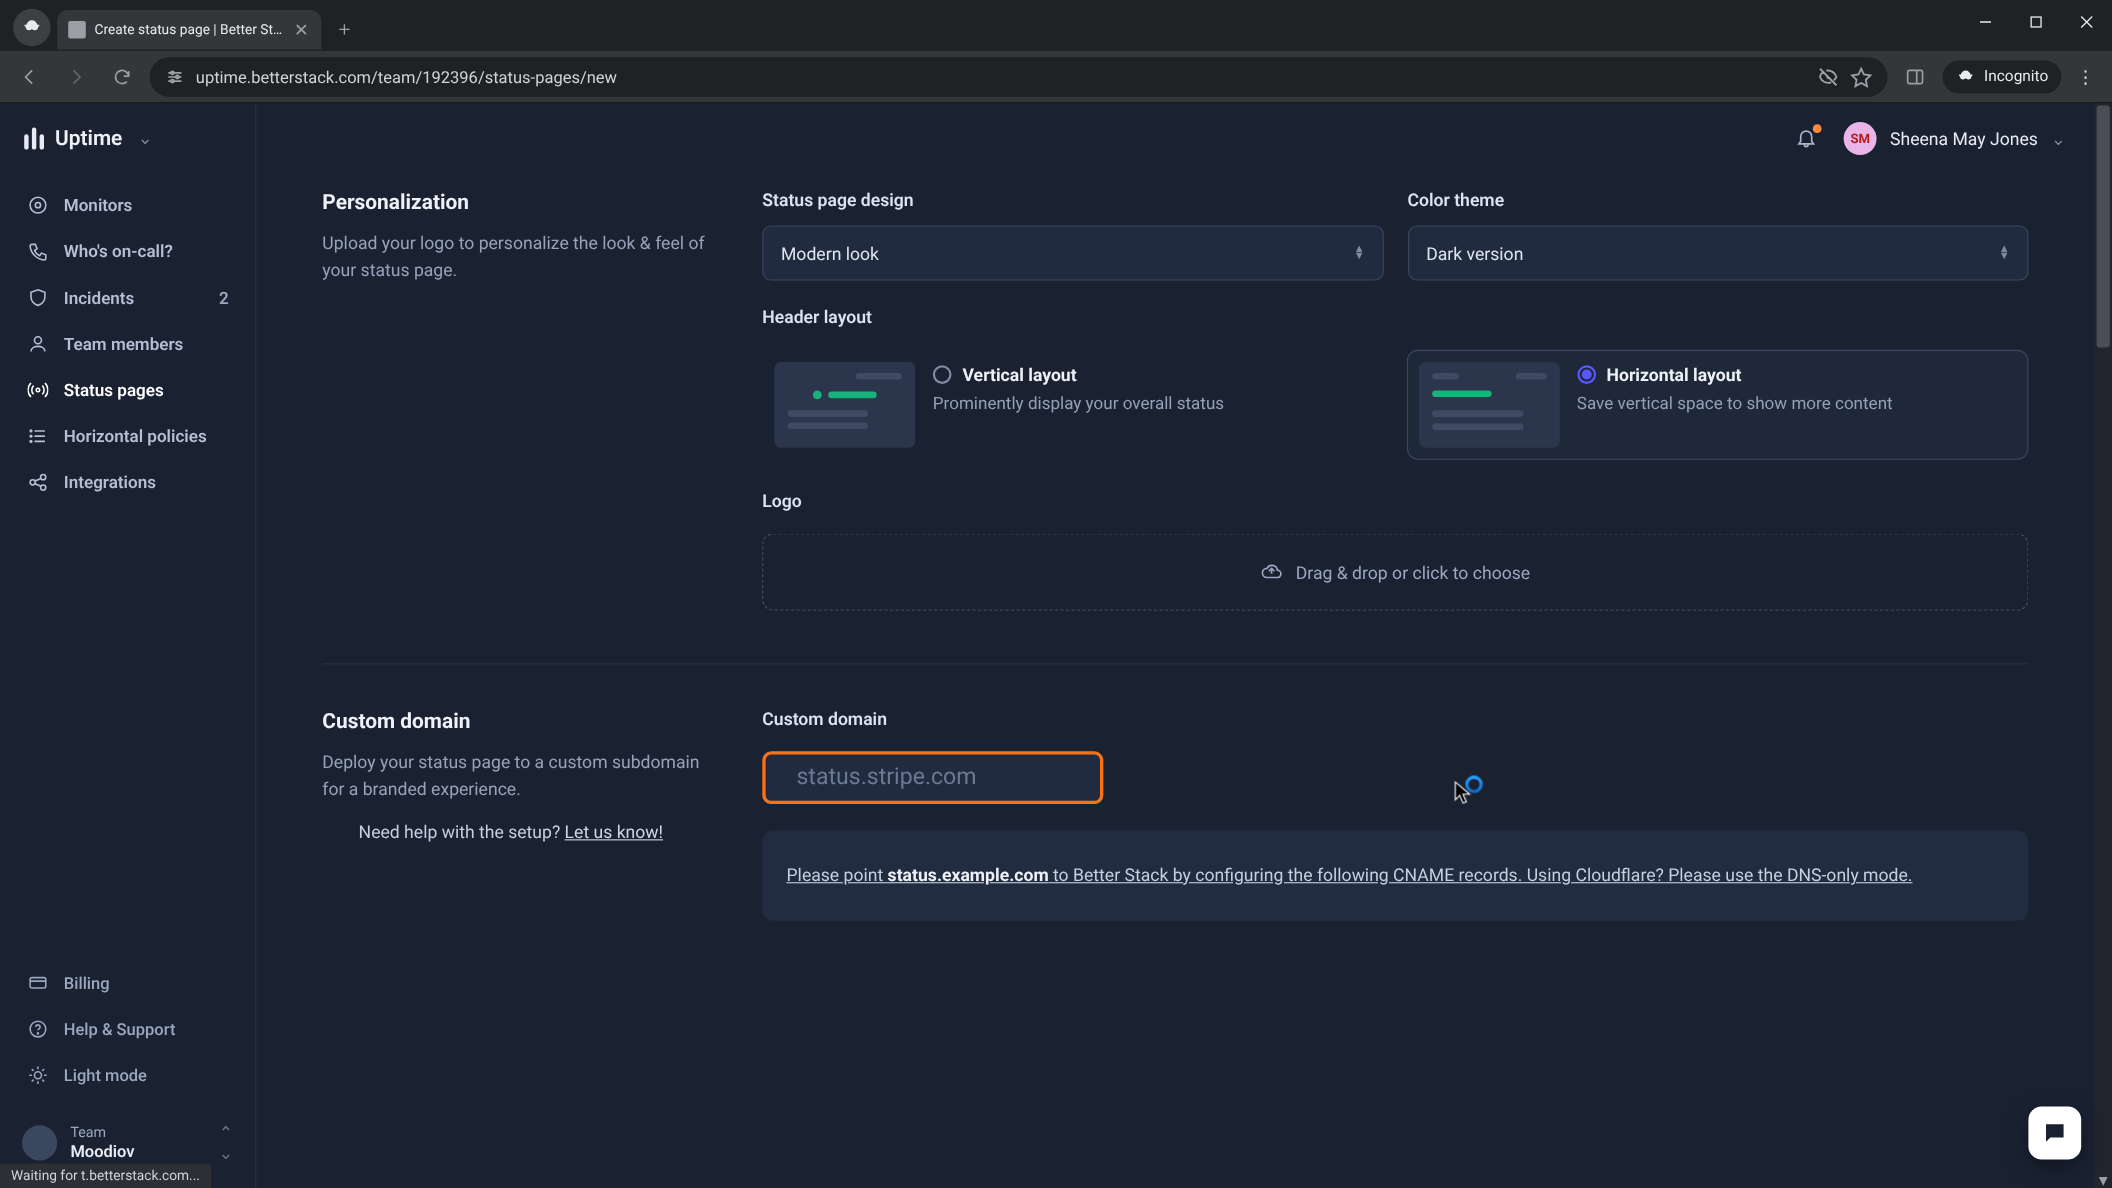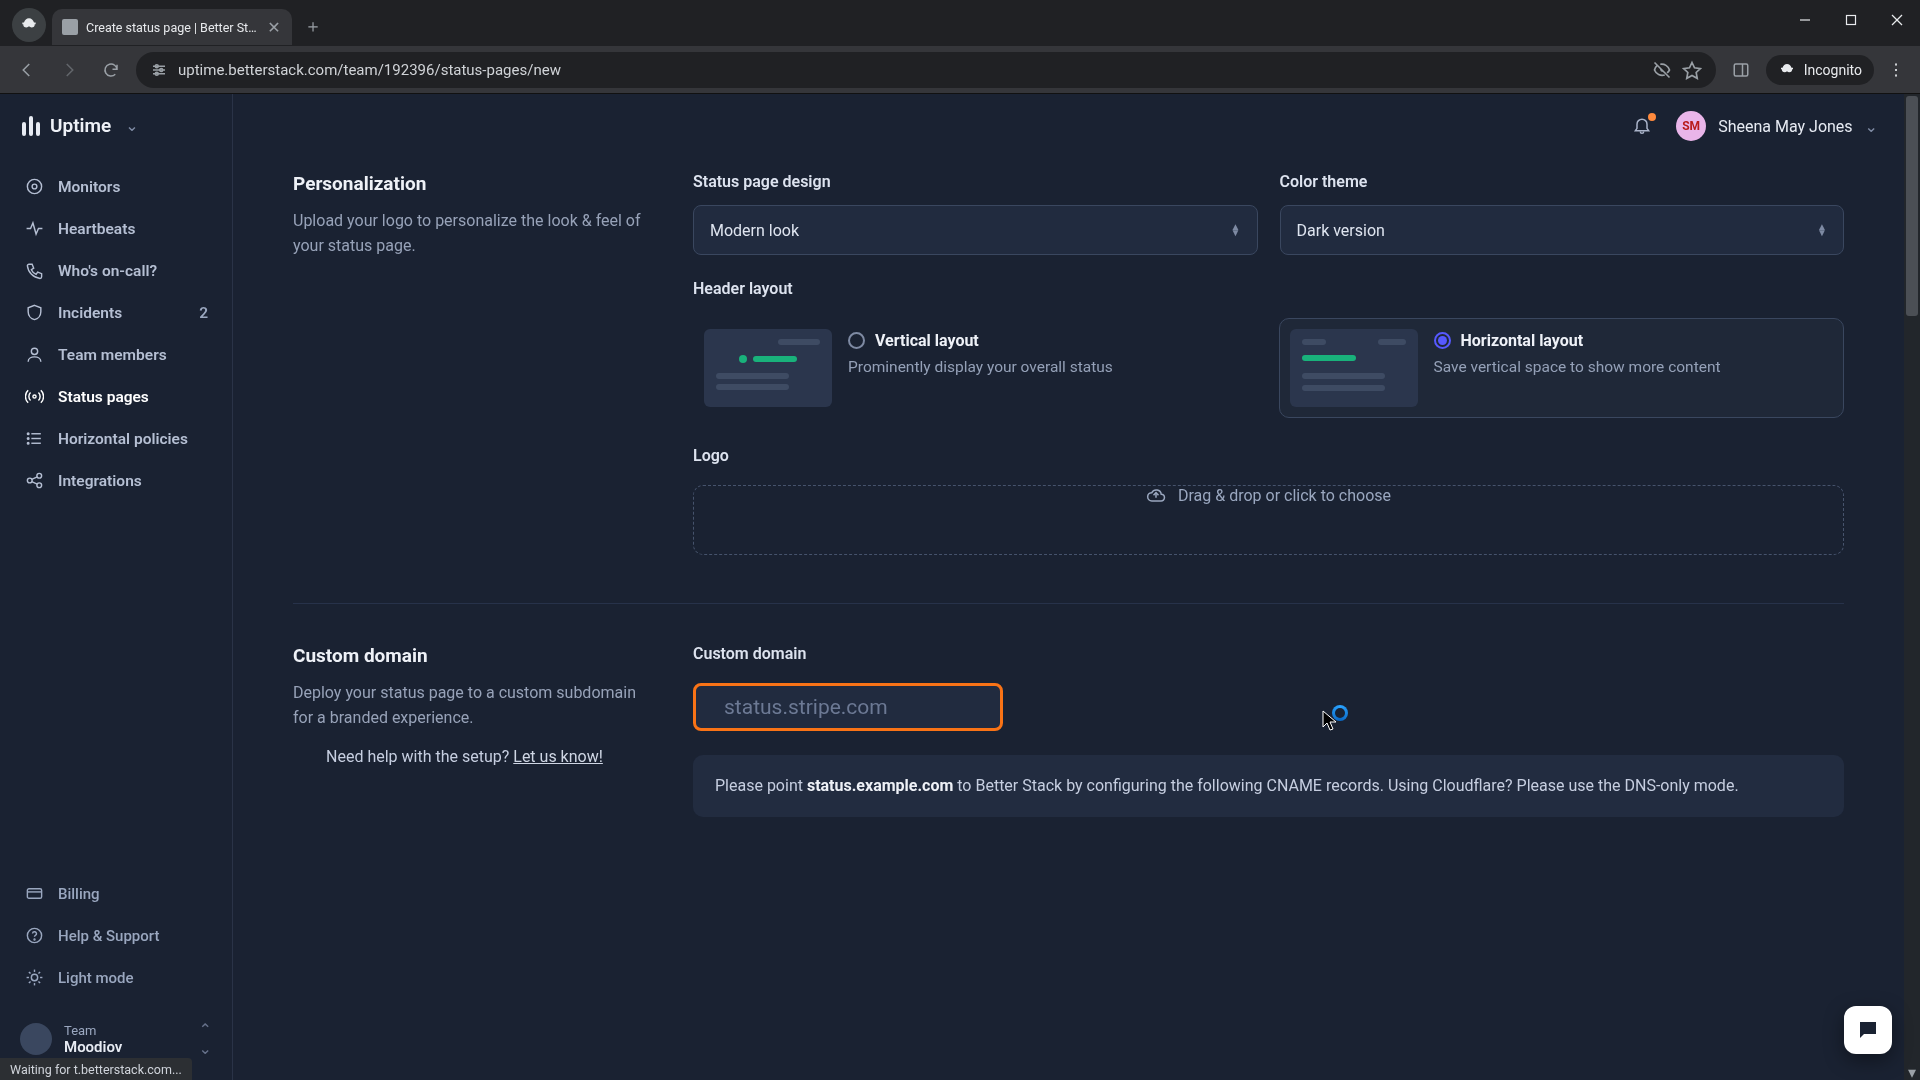--- a/index.html
+++ b/index.html
@@ -100,25 +100,25 @@
 .thumb.horiz .toprow .bar.r { margin-left:auto; width:28px;}
 .thumb.horiz .acc { width:54px; margin-top:4px;}
 .thumb.horiz .rst .bar { width:80%; margin-top:6px;}
 .opt-text { flex:1;}
 .opt-head { display:flex; align-items:center; gap:10px; margin-top:2px; margin-bottom:6px;}
 .radio { width:17px; height:17px; border-radius:50%; border:2px solid #7e8aa3; flex:none; display:flex; align-items:center; justify-content:center;}
 .radio.checked { border-color:#5759ff;}
 .radio.checked::after { content:""; width:9px; height:9px; background:#5759ff; border-radius:50%;}
 .opt-head .t { color:#eef1f7; font-size:16px; font-weight:700;}
 .opt-text .d { color:#94a0b7; font-size:15.5px; line-height:1.5; }
-.dropzone { border:1.5px dashed #46536c; border-radius:10px; height:70px; display:flex; justify-content:center; gap:12px; color:#9aa7bf; font-size:16px; cursor:pointer;}
+.dropzone { border:1.5px dashed #46536c; border-radius:10px; height:70px; display:flex; align-items:center; justify-content:center; gap:12px; color:#9aa7bf; font-size:16px; cursor:pointer;}
 .dropzone svg { width:20px; height:20px; stroke:#9aa7bf; fill:none; stroke-width:1.8;}
 .input { height:48px; width:310px; border:3px solid #f97316; background:#212b3f; border-radius:8px; padding:0 28px; color:#dfe5f0; font-size:21px;}
 .input::placeholder { color:#6c7994; }
-.note { margin-top:24px; background:#222c40; border-radius:10px; padding:18px 22px; color:#c6cee0; font-size:16px; line-height:1.6;}
+.note { margin-top:24px; background:#222c40; border-radius:10px; padding:28px 22px; color:#c6cee0; font-size:16px; line-height:1.6;text-decoration:underline;}
 .note b { color:#eef1f7; font-weight:700;}
 hr.sep { border:none; border-top:1px solid #27324a; margin:8px 0 26px;}
 
 
 .statusbar { position:absolute; left:0; bottom:0; height:22px; background:#2c2f33; color:#cfd3da; font-size:12.5px; display:flex; align-items:center; padding:0 10px; max-width:480px; border-top-right-radius:4px;}
 .chat-fab { position:absolute; right:28px; bottom:26px; width:48px; height:48px; border-radius:12px; background:#fff; display:flex; align-items:center; justify-content:center; box-shadow:0 6px 20px rgba(0,0,0,.4); cursor:pointer;}
 .chat-fab svg { width:24px; height:24px; fill:#1a2232;}
 .cursor { position:absolute; width:18px; height:18px; pointer-events:none; }
 .cursor svg.ptr { position:absolute; left:-2px; top:-1px; width:16px; height:22px;}
 .cursor .spinner { position:absolute; left:8px; top:-6px; width:16px; height:16px; border-radius:50%; background:conic-gradient(#2aa3ff,#0a68c4,#2aa3ff); }
@@ -234,28 +234,20 @@
       </div>
       <ul class="nav">
         <li>
             <span class="ic">
               <svg viewBox="0 0 24 24">
                 <circle cx="12" cy="12" r="9"></circle>
                 <circle cx="12" cy="12" r="3"></circle>
               </svg>
             </span>
             <span>Monitors</span>
-          </li>
-        <li>
-            <span class="ic">
-              <svg viewBox="0 0 24 24">
-                <polyline points="2 12 7 12 10 5 14 19 17 12 22 12"></polyline>
-              </svg>
-            </span>
-            <span>Heartbeats</span>
           </li>
         <li>
             <span class="ic">
               <svg viewBox="0 0 24 24">
                 <path d="M5 4h4l2 5-3 2a12 12 0 006 6l2-3 5 2v4a2 2 0 01-2 2A18 18 0 013 6a2 2 0 012-2z"></path>
               </svg>
             </span>
             <span>Who's on-call?</span>
           </li>
         <li>

